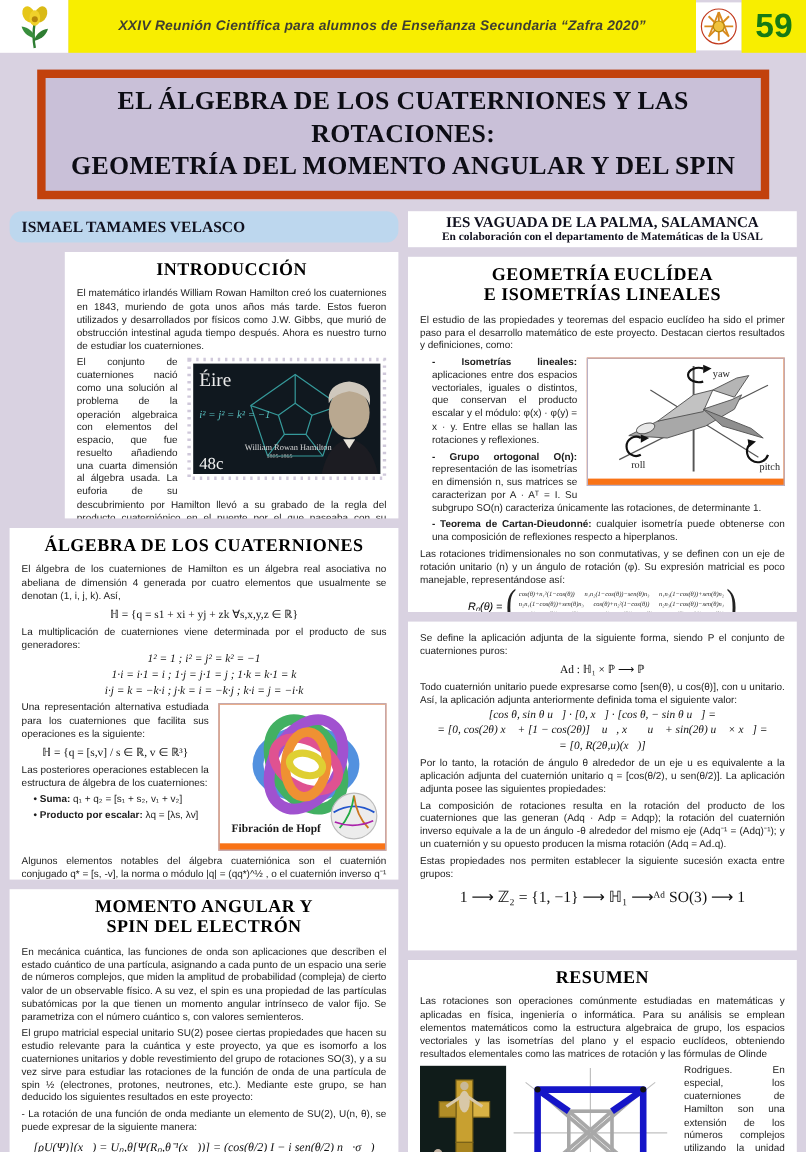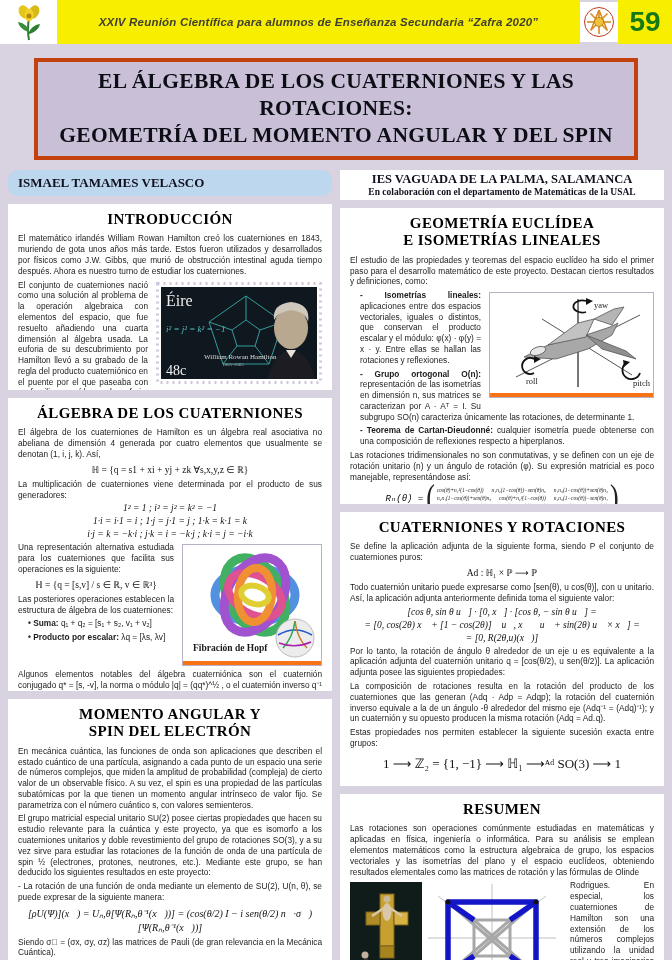--- a/index.html
+++ b/index.html
@@ -7,21 +7,21 @@
           font-family:"Liberation Sans",sans-serif;}
   
   .band{display:flex;height:44px;border-radius:12px;}
   .logo-box{width:57px;background:#fff;display:flex;align-items:center;justify-content:center;}
   .band-mid{flex:1;background:#f8ee00;display:flex;align-items:center;justify-content:center;}
   .band-text{font-style:italic;font-weight:bold;font-size:11.5px;color:#3f3f30;letter-spacing:0.2px;}
   .emblem-box{width:38px;background:#fff;margin:2px 0;display:flex;align-items:center;justify-content:center;}
   .num-box{width:54px;background:#f8ee00;display:flex;align-items:center;justify-content:center;text-align:right;}
   .num{font-size:28px;font-weight:bold;color:#157a15;}
   
-  .title-box{margin:14px auto 0;width:588px;background:#c9c0d8;border:4px solid #c2410c;
+  .title-box{margin:14px auto 0;width:588px;background:#c9c0d8;border:7px solid #c2410c;
              text-align:center;padding:6px 4px 7px;font-family:"Liberation Serif",serif;
              font-weight:bold;font-size:21.5px;color:#0d0d15;line-height:1.26;letter-spacing:0.3px;}
   
   .cols{display:flex;gap:8px;padding:10px 8px 0;}
   .col{width:324px;display:flex;flex-direction:column;}
   .author-bar{background:#bdd7ee;height:26px;display:flex;align-items:center;padding-left:10px;
               font-family:"Liberation Serif",serif;font-weight:bold;font-size:13px;color:#10101e;border-radius:10px;}
   .inst-bar{background:#ffffff;text-align:center;padding:2px 0 3px;font-family:"Liberation Serif",serif;
             font-weight:bold;color:#10101e;}
   .inst-l1{font-size:12.5px;}
@@ -33,25 +33,25 @@
   .bullet{margin-left:10px !important;}
   .b{font-weight:bold;}
   .formula{font-family:Liberation Serif, serif;font-style:italic;text-align:center;font-size:9.5px;
            color:#111;margin:3px 0;}
   .formula.big{font-size:13px;font-style:normal;}
   .formula.up{font-style:normal;}
   .fr{float:right;margin:2px 0 3px 8px;}
   .fl{float:left;margin:2px 8px 1px 0;}
   .clear{clear:both;}
   
-  .h-intro{height:186px;} .h-alg{height:293px;} .h-mom{height:296px;}
+  .h-intro{height:222px;margin-left:46px;} .h-alg{height:293px;} .h-mom{height:296px;}
   .h-geo{height:296px;} .h-cua{height:274px;} .h-res{height:196px;}
   
   .matrix-wrap{display:flex;align-items:center;justify-content:center;margin:3px 0;}
-  .matrix-label{font-family:Liberation Mono, monospace;font-style:italic;font-size:9px;margin-right:3px;}
+  .matrix-label{font-family:Liberation Sans, sans-serif;font-style:italic;font-size:9px;margin-right:3px;}
   .paren{font-family:"Liberation Serif",serif;font-size:26px;font-weight:normal;color:#222;
          transform:scaleY(1.35);line-height:1;}
   .matrix-rows{margin:0 2px;}
   .matrix-rows div{font-family:"Liberation Serif",serif;font-style:italic;font-size:5.4px;
                    line-height:1.5;white-space:pre;color:#222;text-align:center;}
   .img-frame{border:1px solid #b9b0c6;background:#f97316;}
 </style>
 </head>
 <body>
 
@@ -237,21 +237,20 @@
             <div>cos(θ)+n₁²(1−cos(θ))      n₁n₂(1−cos(θ))−sen(θ)n₃      n₁n₃(1−cos(θ))+sen(θ)n₂</div>
             <div>n₂n₁(1−cos(θ))+sen(θ)n₃      cos(θ)+n₂²(1−cos(θ))      n₂n₃(1−cos(θ))−sen(θ)n₁</div>
             <div>n₃n₁(1−cos(θ))−sen(θ)n₂      n₃n₂(1−cos(θ))+sen(θ)n₁      cos(θ)+n₃²(1−cos(θ))</div>
           </div>
           <span class="paren">)</span>
         </div>
 
       </div>
 
       <div class="card h-cua">
-        <h2>CUATERNIONES Y ROTACIONES</h2>
         <p>Se define la aplicación adjunta de la siguiente forma, siendo P el conjunto de cuaterniones puros:</p>
         <div class="formula up">Ad : ℍ₁ × ℙ ⟶ ℙ</div>
         <p>Todo cuaternión unitario puede expresarse como [sen(θ), u cos(θ)], con u unitario. Así, la aplicación adjunta anteriormente definida toma el siguiente valor:</p>
         <div class="formula">[cos θ, sin θ u⃗] · [0, x⃗] · [cos θ, − sin θ u⃗] =</div>
         <div class="formula">= [0, cos(2θ) x⃗ + [1 − cos(2θ)] ⟨u⃗, x⃗⟩ u⃗ + sin(2θ) u⃗ × x⃗] =</div>
         <div class="formula">= [0, R(2θ,u)(x⃗)]</div>
         <p>Por lo tanto, la rotación de ángulo θ alrededor de un eje u es equivalente a la aplicación adjunta del cuaternión unitario q = [cos(θ/2), u sen(θ/2)]. La aplicación adjunta posee las siguientes propiedades:</p>
         <p>La composición de rotaciones resulta en la rotación del producto de los cuaterniones que las generan (Adq · Adp = Adqp); la rotación del cuaternión inverso equivale a la de un ángulo -θ alrededor del mismo eje (Adq⁻¹ = (Adq)⁻¹); y un cuaternión y su opuesto producen la misma rotación (Adq = Ad₋q).</p>
         <p>Estas propiedades nos permiten establecer la siguiente sucesión exacta entre grupos:</p>
         <div class="formula big" style="margin-top:7px">1 ⟶ ℤ₂ = {1, −1} ⟶ ℍ₁ ⟶ᴬᵈ SO(3) ⟶ 1</div>

